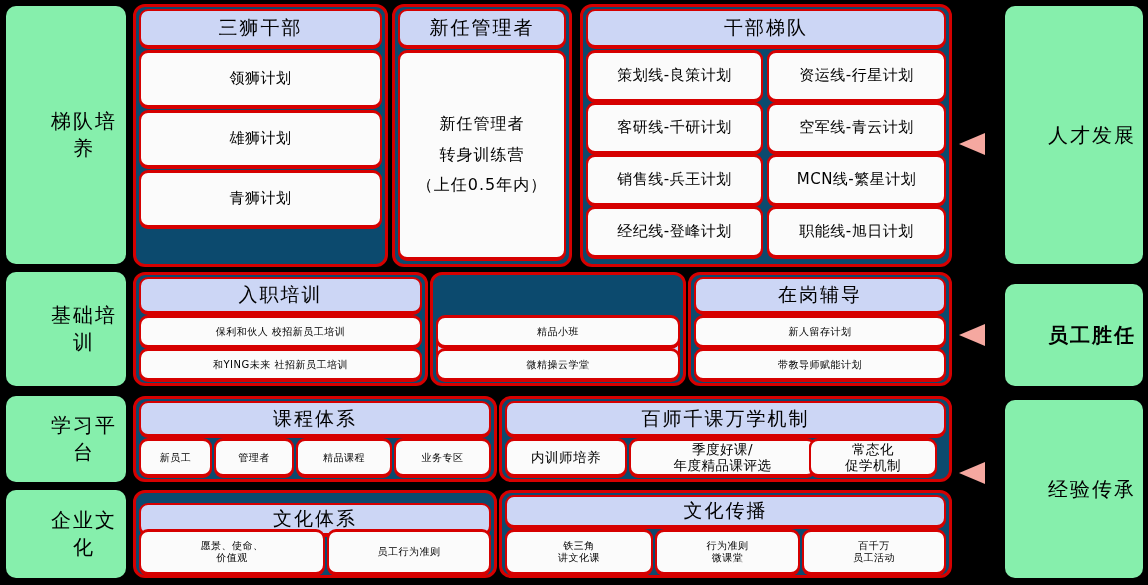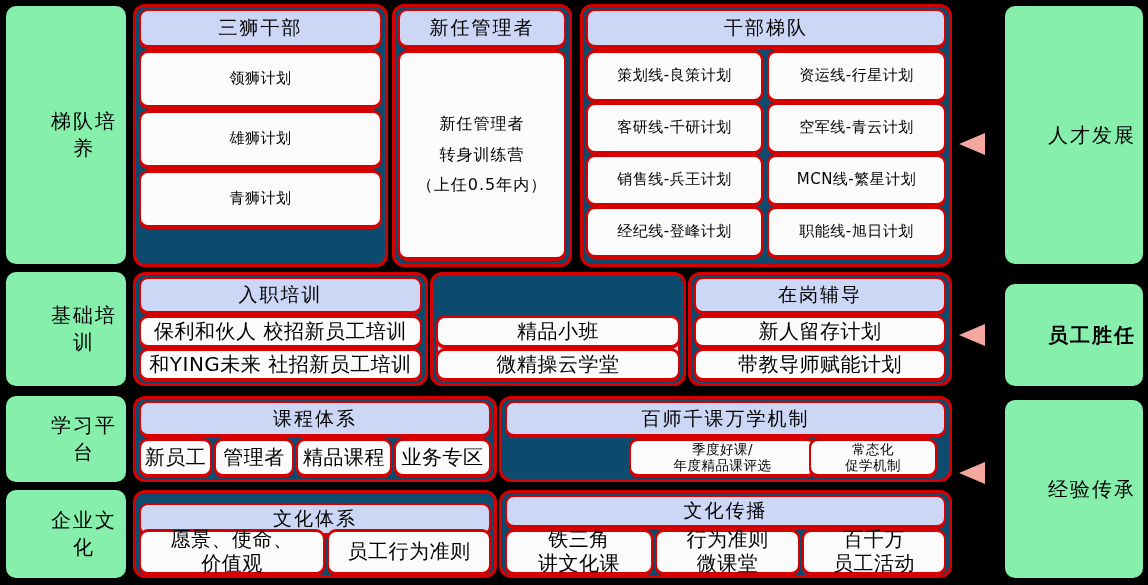--- a/index.html
+++ b/index.html
@@ -37,21 +37,21 @@
     text-align:center;color:#000;
     box-sizing:border-box;
     box-shadow:0 2px 0 0 #d60000;
   }
   .abs{position:absolute;}
 
   
   .side-label{font-size:20px;letter-spacing:2px;}
   .group-title{font-size:19px;letter-spacing:2px;}
   .item-text{font-size:15px;letter-spacing:0.5px;line-height:1.18;}
-  .item-text.small{font-size:20px;}
+  .item-text.small{font-size:10px;}
   .item-text.tiny{font-size:13.5px;}
   .camp-text{font-size:16px;line-height:1.9;letter-spacing:1px;}
 
   
   .arrow{width:0;height:0;border-top:11px solid transparent;
          border-bottom:11px solid transparent;border-right:26px solid #f5a8a0;}
 
   
   .group-frame{
     position:absolute;
@@ -204,20 +204,23 @@
     </div>
     <div class="abs redbox item-text small" style="left:258px;top:40px;width:97px;height:37px;">
       <span>业务专区</span>
     </div>
   </div>
 
   <div class="group-frame" style="left:499px;top:396px;width:453px;height:86px;">
     <div class="abs redhead group-title" style="left:3px;top:2px;width:441px;height:35px;">
       <span>百师千课万学机制</span>
     </div>
+    <div class="abs redbox item-text tiny" style="left:3px;top:40px;width:122px;height:37px;">
+      <span>内训师培养</span>
+    </div>
     <div class="abs redbox item-text tiny" style="left:127px;top:40px;width:187px;height:37px;">
       <span class="ml">
           <span style="display:block">季度好课/</span>
           <span style="display:block">年度精品课评选</span>
         </span>
     </div>
     <div class="abs redbox item-text tiny" style="left:307px;top:40px;width:128px;height:37px;">
       <span class="ml">
           <span style="display:block">常态化</span>
           <span style="display:block">促学机制</span>

